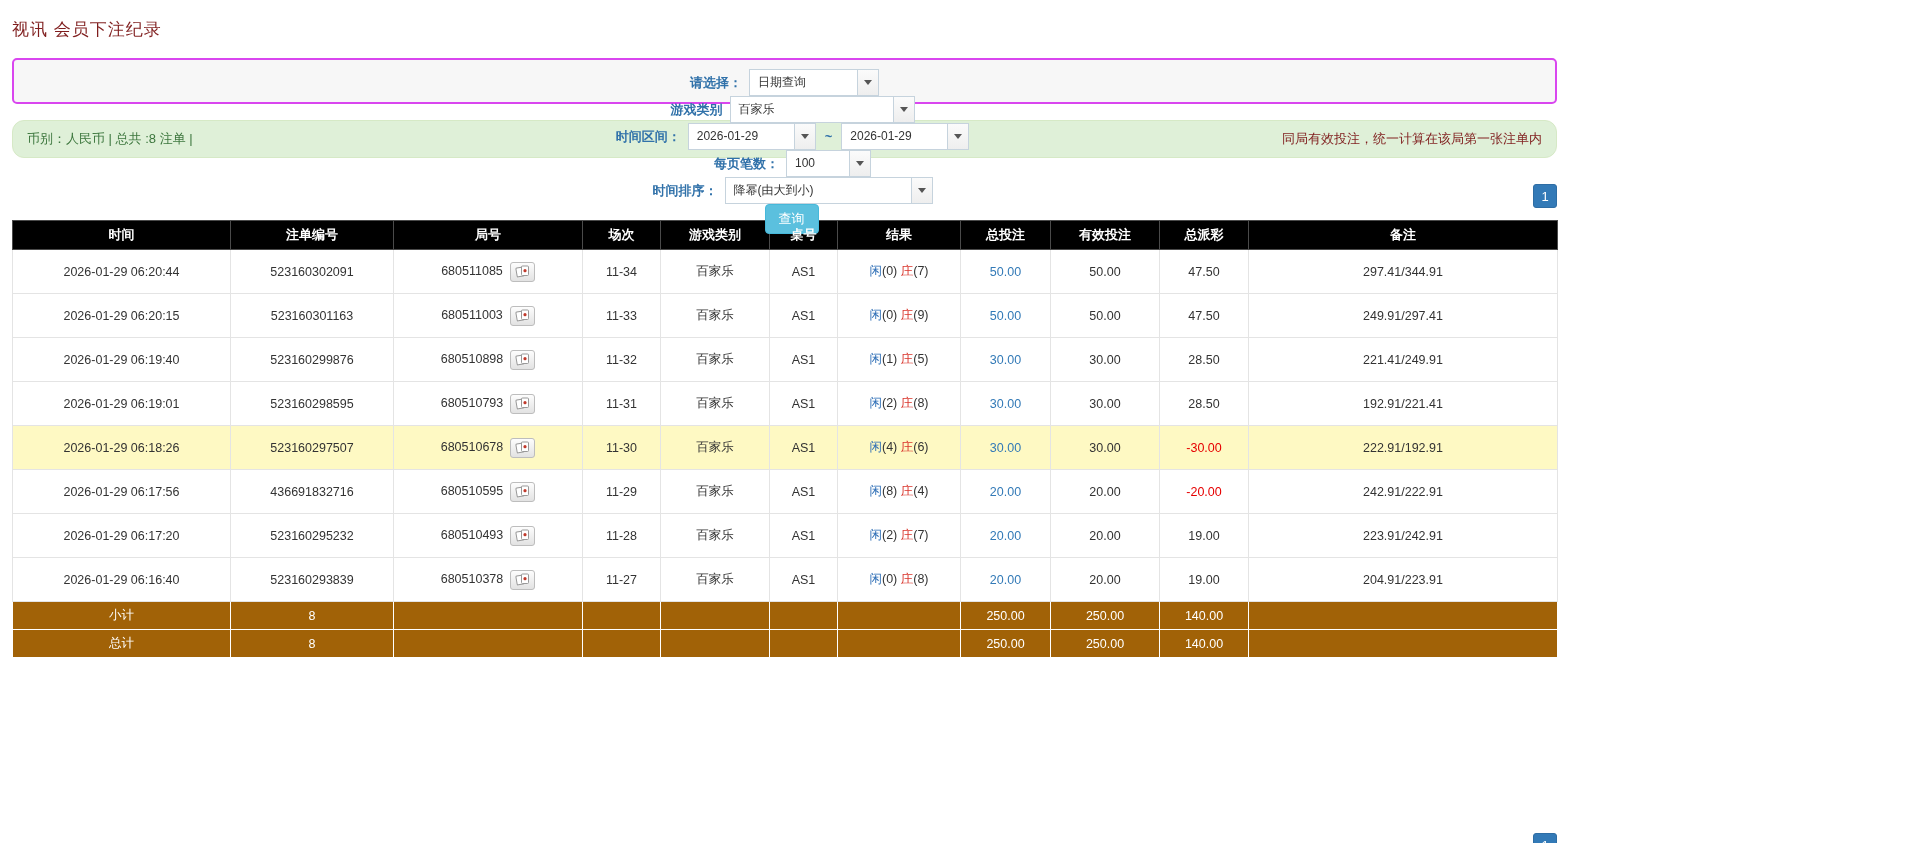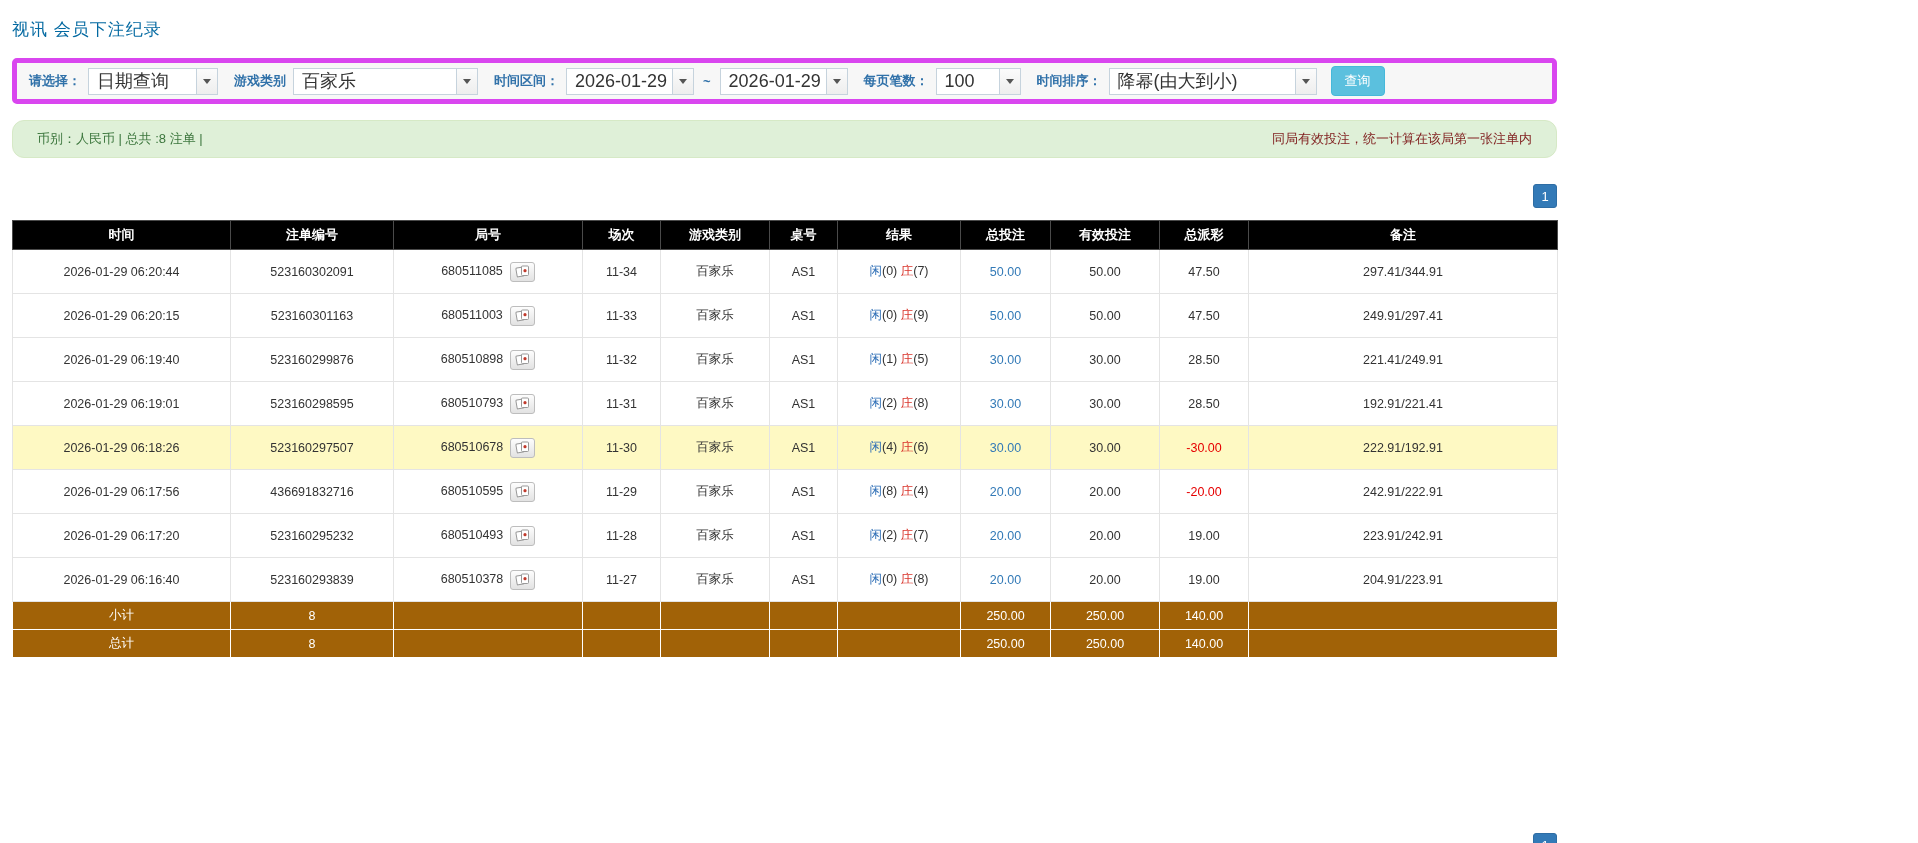--- a/index.html
+++ b/index.html
@@ -4,45 +4,46 @@
 <style>
   * { box-sizing: border-box; margin: 0; padding: 0; }
   html, body { background: #fff; }
   body {
     width: 1918px; height: 843px; overflow: hidden;
     font-family: "Liberation Sans", "DejaVu Sans", sans-serif;
     color: #333;
   }
   .page { width: 1545px; margin: 18px 0 0 12px; }
 
-  .page-title { font-size: 17px; color: #0369a1; font-weight: 400; letter-spacing: 1px; }
+  .page-title { font-size: 17px; color: #7f1d1d; font-weight: 400; letter-spacing: 1px; }
 
   
   .filter-bar {
     margin-top: 17px;
     background: #f7f7f7;
-    border: 5px solid #d946ef;
+    border: 2px solid #d946ef;
     border-radius: 5px;
     padding: 9px 12px;
     display: flex;
     align-items: center;
     font-size: 13px;
     height: 46px;
+    flex-direction: column;
   }
   .f-label { color: #3071a9; font-weight: bold; white-space: nowrap; }
   .f-group { display: flex; align-items: center; gap: 7px; }
   .f-group + .f-group { margin-left: 16px; }
   .tilde { color: #3071a9; font-weight: bold; margin: 0 2px; }
   .combo {
     display: inline-flex; align-items: stretch;
     background: #fff; border: 1px solid #c6d3dd; height: 27px;
     cursor: pointer;
   }
   .combo .combo-text {
-    padding: 0 8px; line-height: 25px; font-size: 18px; color: #333;
+    padding: 0 8px; line-height: 25px; font-size: 12px; color: #333;
     flex: 1; white-space: nowrap; overflow: hidden;
   }
   .combo .combo-arrow {
     width: 21px; border-left: 1px solid #c6d3dd;
     background: linear-gradient(#fbfbfb, #eeeeee);
     display: flex; align-items: center; justify-content: center;
     flex: none;
   }
   .combo .combo-arrow::after {
     content: ""; width: 0; height: 0;
@@ -57,21 +58,21 @@
     border: 1px solid #46b8da; border-radius: 4px;
     font-size: 13px; padding: 5px 13px; cursor: pointer;
     font-family: inherit;
   }
 
   
   .summary-bar {
     margin-top: 16px;
     background: #dff0d8; border: 1px solid #d6e9c6; border-radius: 12px;
     color: #3c763d; font-size: 13px;
-    padding: 9px 24px;
+    padding: 9px 14px;
     display: flex; justify-content: space-between; align-items: center;
   }
   .summary-right { color: #7f1d1d; }
 
   
   .pager { display: flex; justify-content: flex-end; }
   .pager-top { margin-top: 26px; }
   .pager-bottom { margin-top: 175px; }
   .page-btn {
     min-width: 24px; height: 24px; padding: 0 6px;

